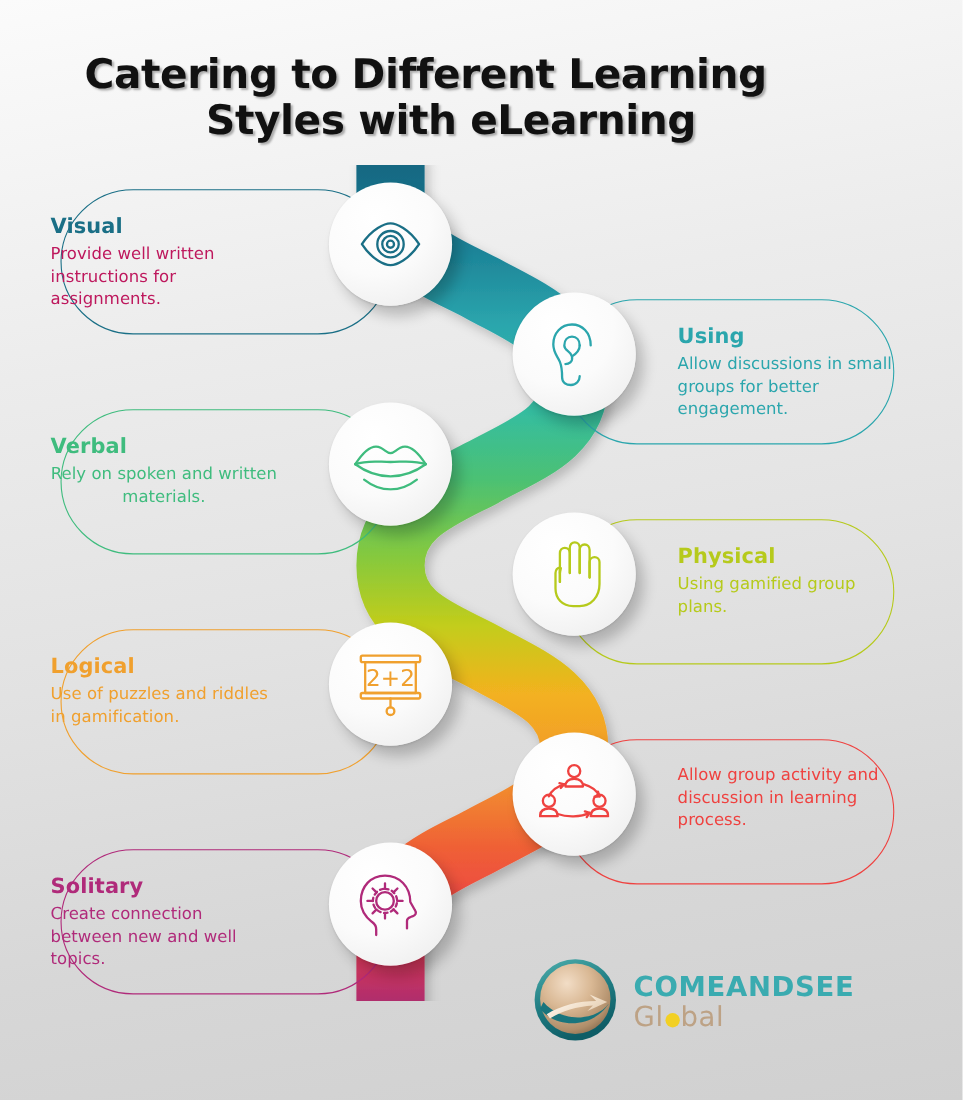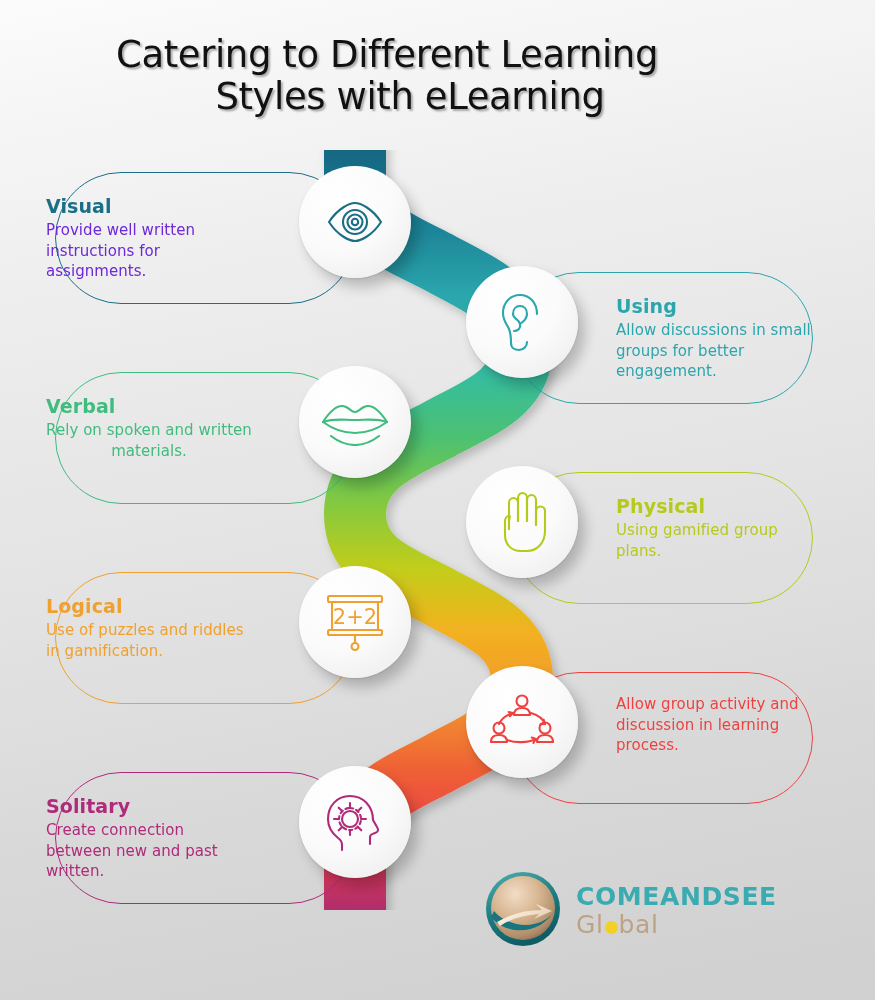--- a/index.html
+++ b/index.html
@@ -8,23 +8,23 @@
     font-family: "DejaVu Sans", "Liberation Sans", sans-serif;
     overflow: hidden;
   }
   body {
     background: linear-gradient(170deg,#fbfbfb 0%, #f5f5f5 12%, #ececec 30%, #e2e2e2 55%, #d7d7d7 78%, #d0d0d0 100%);
     position: relative;
   }
 
   
   #title {
-    position:absolute; left:0; top:34px; width:774px;
+    position:absolute; left:0; top:47px; width:774px;
     text-align:center;
-    font-size:37px; font-weight:normal; line-height:42px;
+    font-size:37px; font-weight:bold; line-height:42px;
     color:#111111; letter-spacing:-0.4px;
     text-shadow: 2px 2px 2px rgba(0,0,0,0.30);
   }
   #title .l2 { display:block;padding-left:46px; }
 
   
   #ribbon {
     position:absolute; left:0; top:150px; width:875px; height:760px;
     pointer-events:none;
   }
@@ -140,21 +140,21 @@
            C 522,578 478,592 438,614
            C 400,634 355,650 355,698
            L 355,770" fill="none" stroke="url(#spineGrad)" stroke-width="62" stroke-linecap="butt" filter="url(#spineShadow)"></path>
 </svg>
 
 <div id="rows">
     <div class="row" style="top: 172px; z-index: 20;">
       <div class="pill left" style="color: rgb(26, 111, 134);"></div>
       <div class="txt left">
         <div class="heading" style="color: rgb(26, 111, 134);">Visual</div>
-        <div class="desc" style="color: #6d28d9;">Provide well written instructions for assignments.</div>
+        <div class="desc" style="color: #be185d;">Provide well written instructions for assignments.</div>
       </div>
       <div class="node" style="left: 299px;">
         <span>
           <svg width="62" height="62" viewBox="0 0 62 62">
             <path fill="none" stroke="#1a6f86" stroke-width="2.1" stroke-linecap="round" stroke-linejoin="round" d="M5 31 C14 17 26 12 31 12 C36 12 48 17 57 31 C48 45 36 50 31 50 C26 50 14 45 5 31 Z"></path>
             <circle fill="none" stroke="#1a6f86" stroke-width="2.1" stroke-linecap="round" stroke-linejoin="round" cx="31" cy="31" r="12"></circle>
             <circle fill="none" stroke="#1a6f86" stroke-width="2.1" stroke-linecap="round" stroke-linejoin="round" cx="31" cy="31" r="7.5"></circle>
             <circle fill="none" stroke="#1a6f86" stroke-width="2.1" stroke-linecap="round" stroke-linejoin="round" cx="31" cy="31" r="3.2"></circle>
           </svg>
         </span>
@@ -251,21 +251,21 @@
             <path fill="none" stroke="#ef4240" stroke-width="2.1" stroke-linecap="round" stroke-linejoin="round" d="M17 47 C25 50 38 50 46 46"></path>
             <path fill="none" stroke="#ef4240" stroke-width="2.1" stroke-linecap="round" stroke-linejoin="round" d="M46 46 l-4.3 -1.4 M46 46 l-2.6 3.8"></path>
           </svg>
         </span>
       </div>
     </div>
     <div class="row" style="top: 772px; z-index: 14;">
       <div class="pill left" style="color: rgb(176, 42, 122);"></div>
       <div class="txt left">
         <div class="heading" style="color: rgb(176, 42, 122);">Solitary</div>
-        <div class="desc" style="color: rgb(176, 42, 122);">Create connection between new and past written.</div>
+        <div class="desc" style="color: rgb(176, 42, 122);">Create connection between new and well topics.</div>
       </div>
       <div class="node" style="left: 299px;">
         <span>
           <svg width="62" height="62" viewBox="0 0 62 62">
             <path fill="none" stroke="#b02a7a" stroke-width="2.1" stroke-linecap="round" stroke-linejoin="round" d="M46 53 V46 C46 43 49 43 51 42 C54 41 55 39 53 36 L49 29 C49 15 39 5 26 5 C13 5 4 15 4 28 C4 37 9 43 14 47 C17 49 18 51 18 54 V59"></path>
             <circle fill="none" stroke="#b02a7a" stroke-width="2.1" stroke-linecap="round" stroke-linejoin="round" cx="26" cy="28" r="8"></circle>
             <path fill="none" stroke="#b02a7a" stroke-width="2.1" stroke-linecap="round" stroke-linejoin="round" d="M26 12 v5 M26 39 v5 M10 28 h5 M37 28 h5 M14.7 16.7 l3.6 3.6 M33.7 35.7 l3.6 3.6 M37.3 16.7 l-3.6 3.6 M18.3 35.7 l-3.6 3.6"></path>
             <path fill="none" stroke="#b02a7a" stroke-width="2.1" stroke-linecap="round" stroke-linejoin="round" d="M26 17 a11 11 0 0 1 11 11 a11 11 0 0 1 -11 11 a11 11 0 0 1 -11 -11 a11 11 0 0 1 11 -11" stroke-dasharray="3.2 3.2"></path>
           </svg>
         </span>

